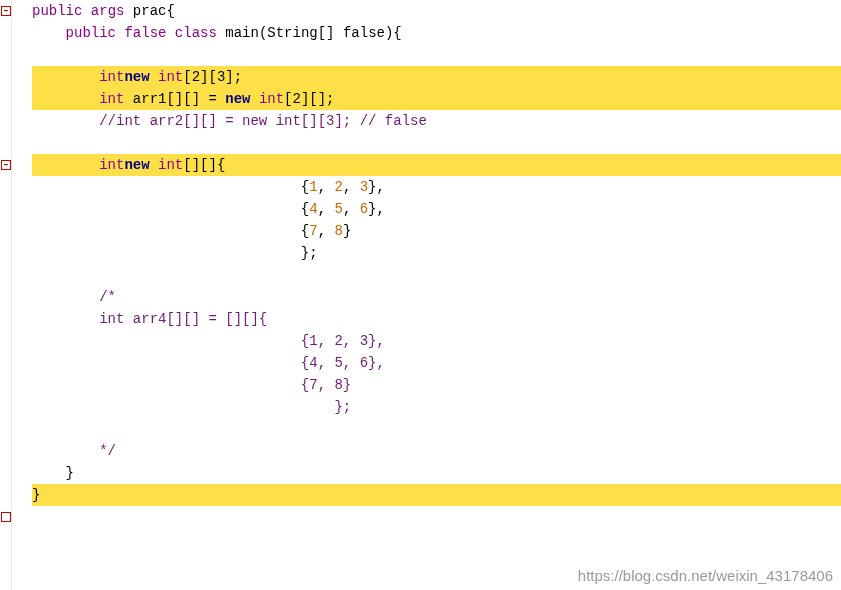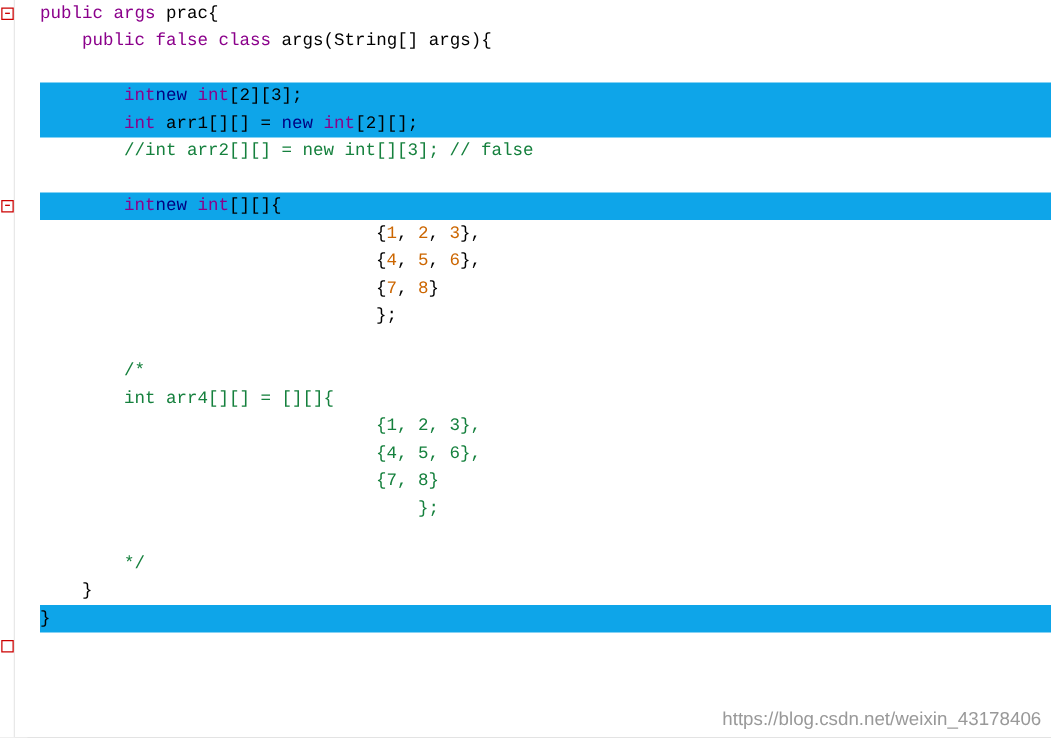--- a/index.html
+++ b/index.html
@@ -40,28 +40,28 @@
 
     .code-line {
       height: 22px;
       line-height: 22px;
       white-space: pre;
       display: flex;
       align-items: center;
     }
 
     .code-line.highlighted {
-      background: #0ea5e9;
+      background: #fde047;
     }
 
     
     .c-purple { color: #8B008B; } 
-    .c-navy { color: #000080; } 
+    .c-navy { color: #000080; font-weight: bold; } 
     .c-black { color: #000000; }
-    .c-green { color: #15803d; }
+    .c-green { color: #701a75; }
     .c-orange { color: #cc6600; }
 
     .watermark {
       position: absolute;
       bottom: 6px;
       right: 8px;
       color: #999999;
       font-family: Arial, sans-serif;
       font-size: 15px;
     }
@@ -125,21 +125,21 @@
           <div class="bp-cell"></div>
           <div class="bp-cell"></div>
           <div class="bp-cell">
             <span style="color:#cc0000;font-size:14px;display:flex;align-items:center;justify-content:center;width:10px;height:10px;border:1px solid #cc0000;"> </span>
           </div>
         </div>
     </div>
 
     <div class="code-content" id="code-content">
         <div class="code-line"><span class="c-purple">public</span><span class="c-black"> </span><span class="c-purple">args</span><span class="c-black"> prac{</span></div>
-        <div class="code-line"><span class="c-black">    </span><span class="c-purple">public</span><span class="c-black"> </span><span class="c-purple">false</span><span class="c-black"> </span><span class="c-purple">class</span><span class="c-black"> args(</span><span class="c-black">String</span><span class="c-black">[] args){</span></div>
+        <div class="code-line"><span class="c-black">    </span><span class="c-purple">public</span><span class="c-black"> </span><span class="c-purple">false</span><span class="c-black"> </span><span class="c-purple">class</span><span class="c-black"> main(</span><span class="c-black">String</span><span class="c-black">[] false){</span></div>
         <div class="code-line">&nbsp;</div>
         <div class="code-line highlighted"><span class="c-black">        </span><span class="c-purple">int</span><span class="c-navy">new</span><span class="c-black"> </span><span class="c-purple">int</span><span class="c-black">[2][3];</span></div>
         <div class="code-line highlighted"><span class="c-black">        </span><span class="c-purple">int</span><span class="c-black"> arr1[][] = </span><span class="c-navy">new</span><span class="c-black"> </span><span class="c-purple">int</span><span class="c-black">[2][];</span></div>
         <div class="code-line"><span class="c-black">        </span><span class="c-green">//int arr2[][] = new int[][3]; // false</span></div>
         <div class="code-line">&nbsp;</div>
         <div class="code-line highlighted"><span class="c-black">        </span><span class="c-purple">int</span><span class="c-navy">new</span><span class="c-black"> </span><span class="c-purple">int</span><span class="c-black">[][]{</span></div>
         <div class="code-line"><span class="c-black">                                </span><span class="c-black">{</span><span class="c-orange">1</span><span class="c-black">, </span><span class="c-orange">2</span><span class="c-black">, </span><span class="c-orange">3</span><span class="c-black">},</span></div>
         <div class="code-line"><span class="c-black">                                </span><span class="c-black">{</span><span class="c-orange">4</span><span class="c-black">, </span><span class="c-orange">5</span><span class="c-black">, </span><span class="c-orange">6</span><span class="c-black">},</span></div>
         <div class="code-line"><span class="c-black">                                </span><span class="c-black">{</span><span class="c-orange">7</span><span class="c-black">, </span><span class="c-orange">8</span><span class="c-black">}</span></div>
         <div class="code-line"><span class="c-black">                                </span><span class="c-black">};</span></div>

